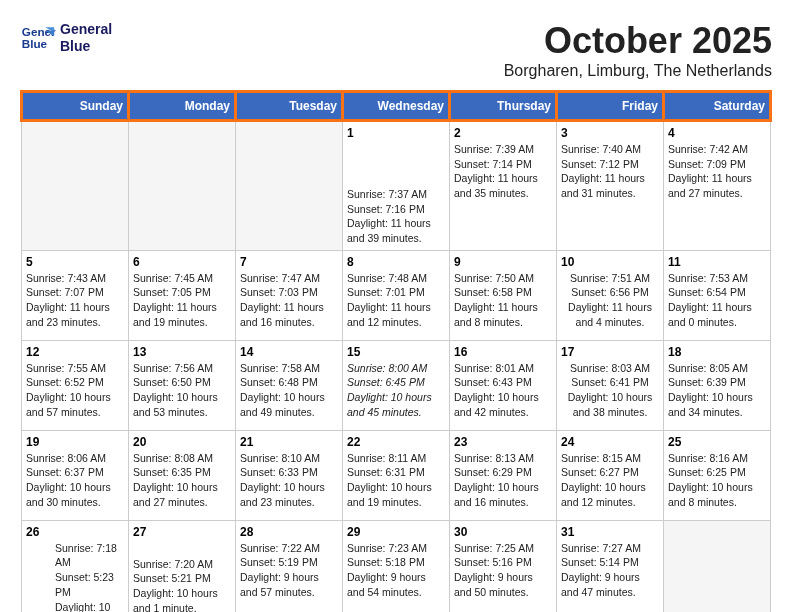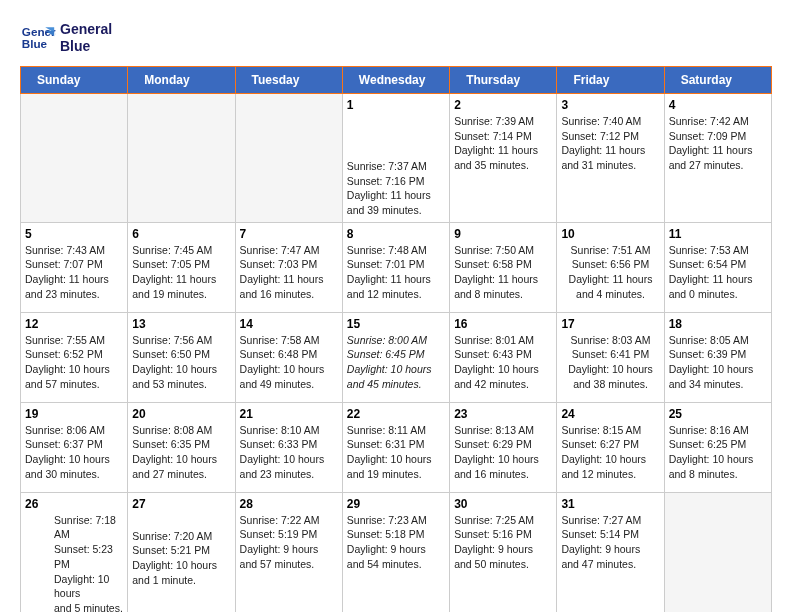--- a/index.html
+++ b/index.html
@@ -46,24 +46,24 @@
       color: #222;
     }
     .calendar {
       width: 100%;
       border-collapse: collapse;
       font-size: 11px;
     }
     .calendar th {
       background-color: #3a6abf;
       color: #fff;
-      text-align: left;
-      padding: 6px 16px;
+      text-align: right;
+      padding: 6px 4px;
       font-size: 12px;
-      border: 1px solid #f97316;
+      border: 3px solid #f97316;
     }
     .calendar td {
       border: 1px solid #ccc;
       vertical-align: top;
       padding: 4px;
       width: calc(100% / 7);
       height: 90px;
       background: #fff;
     }
     .calendar td.empty {
@@ -89,20 +89,24 @@
       <text x="2" y="18" font-size="13" font-weight="bold" fill="#1a3a8f">General</text>
       <text x="2" y="31" font-size="13" font-weight="bold" fill="#1a3a8f">Blue</text>
       <polygon points="28,8 38,14 38,8" fill="#4a90d9"></polygon>
       <polygon points="28,12 38,18 38,12" fill="#3a7bc8"></polygon>
     </svg>
     <div class="logo-text">
       <span>General</span>
       <span>Blue</span>
     </div>
   </div>
+  <div class="title-area">
+    <div class="month-title">October 2025</div>
+    <div class="subtitle">Borgharen, Limburg, The Netherlands</div>
+  </div>
 </div>
 
 <table class="calendar">
   <thead>
     <tr>
     <th>Sunday</th>
         <th>Monday</th>
         <th>Tuesday</th>
         <th>Wednesday</th>
         <th>Thursday</th>

